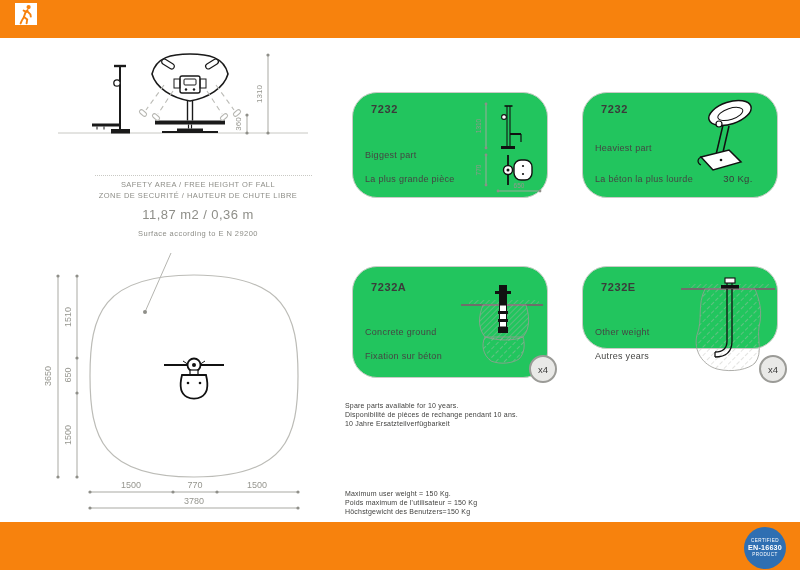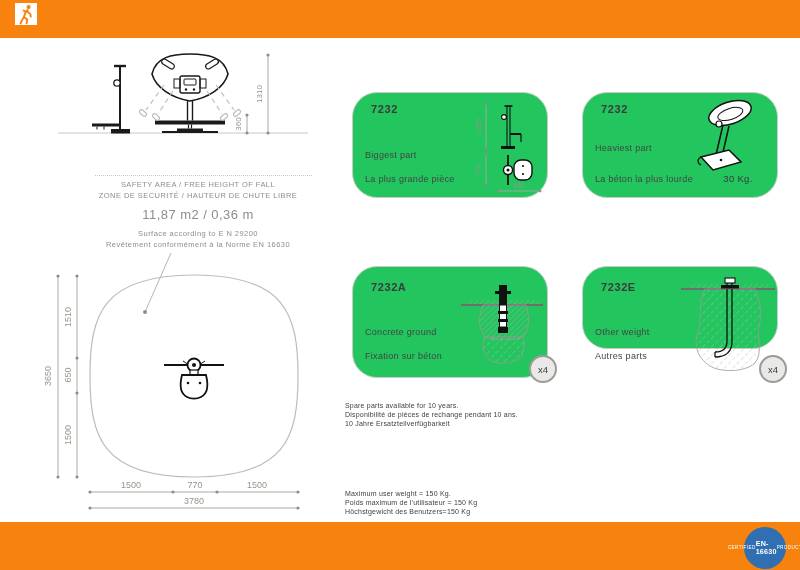--- a/index.html
+++ b/index.html
@@ -13,21 +13,21 @@
   .dim-text{fill:#96968f;font-family:"Liberation Sans",sans-serif;}
   .note{font-size:7px;line-height:9px;color:#3e3e3c;letter-spacing:.2px;}
   .gray-caption{color:#8e8e88;letter-spacing:.45px;text-align:center;width:300px;left:48px;}
   .card{background:#22c55e;border:1.5px solid #cbcbc6;border-radius:25px;width:196px;box-sizing:border-box;}
   .card-ref{font-size:11px;font-weight:bold;color:#3b3b3a;letter-spacing:.6px;}
   .card-label{font-size:9px;color:#454543;letter-spacing:.3px;}
   .qty-badge{width:28px;height:28px;border-radius:50%;background:#e9e9e7;border:2.5px solid #9b9b97;
     box-sizing:border-box;display:flex;align-items:center;justify-content:center;
     font-size:9.5px;color:#3b3b3a;}
   #cert-badge{left:744px;top:527px;width:42px;height:42px;border-radius:50%;background:#2F6FB2;
-    display:flex;flex-direction:row;align-items:center;justify-content:center;color:#fff;}
+    display:flex;flex-direction:column;align-items:center;justify-content:center;color:#fff;text-align:right;}
   #cert-badge .sm{font-size:4.6px;letter-spacing:.4px;line-height:5.5px;}
   #cert-badge .lg{font-size:7.2px;font-weight:bold;letter-spacing:.2px;line-height:8.5px;}
   .dotted-line{border-top:1px dotted #c9c9c4;}
   svg{display:block;}
 </style>
 </head>
 <body>
 
 <div id="page">
 
@@ -113,21 +113,20 @@
         <circle cx="228" cy="88" r="1.6" fill="#8f8f89"></circle>
       <text class="dim-text" transform="rotate(-90 222 49)" x="222" y="49" font-size="8" text-anchor="middle">1310</text>
     </g>
   </svg>
 
   <div class="abs dotted-line" style="left:95px;top:175px;width:217px"></div>
   <div class="abs gray-caption" style="top:180px;font-size:7.5px">SAFETY AREA / FREE HEIGHT OF FALL</div>
   <div class="abs gray-caption" style="top:191px;font-size:7.5px">ZONE DE SECURITÉ /  HAUTEUR DE CHUTE LIBRE</div>
   <div class="abs gray-caption" style="top:207px;font-size:13px">11,87 m2 / 0,36 m</div>
   <div class="abs gray-caption" style="top:229px;font-size:7.5px">Surface according to E N 29200</div>
-  <div class="abs gray-caption" style="top:240px;font-size:7.5px">Revêtement conformément à la Norme EN 16630</div>
 
   <svg class="abs" style="left:40px;top:253px" width="280" height="267" viewBox="0 0 280 267">
     <line x1="131" y1="0" x2="105" y2="59" stroke="#b5b5b0" stroke-width="1"></line>
     <circle cx="105" cy="59" r="2" fill="#8f8f89"></circle>
     <path d="M50,123 C50,62 62,22 154,22 C246,22 258,62 258,123 C258,184 246,224 154,224 C62,224 50,184 50,123 Z" stroke="#bcbcb7" stroke-width="1.2" fill="none"></path>
 
     <g>
       <line x1="18" y1="23" x2="18" y2="224" stroke="#a9a9a3" stroke-width="1"></line>
       <circle cx="18" cy="23" r="1.6" fill="#8f8f89"></circle>
         <circle cx="18" cy="224" r="1.6" fill="#8f8f89"></circle>
@@ -254,21 +253,21 @@
         <rect x="43" y="36" width="10" height="3" fill="#111"></rect>
         <rect x="43" y="44" width="10" height="6" fill="#111"></rect>
       </g>
     </svg>
     <div class="abs qty-badge" style="left:176px;top:88px">x4</div>
   </div>
 
   <div class="abs card" style="left:582px;top:266px;height:83px">
     <div class="abs card-ref" style="left:18px;top:14px">7232E</div>
     <div class="abs card-label" style="left:12px;top:60px">Other weight</div>
-    <div class="abs card-label" style="left:12px;top:84px">Autres parts</div>
+    <div class="abs card-label" style="left:12px;top:84px">Autres years</div>
     <svg class="abs" style="left:96px;top:10px" width="98" height="96" viewBox="0 0 98 96">
       <rect x="10" y="7" width="80" height="5" fill="url(#hatchDense)"></rect>
       <line x1="2" y1="12" x2="96" y2="12" stroke="#6e6e6a" stroke-width="1.8"></line>
       <path d="M26,12 C18,28 24,42 18,58 C14,74 24,88 38,92 C54,96 70,92 76,86 C84,76 78,62 80,50 C84,34 80,22 76,12 Z" fill="url(#hatchSparse)" stroke="#9a9a95" stroke-width="0.8"></path>
       <g stroke="#111" fill="none">
         <rect x="46" y="1" width="10" height="5" stroke-width="1.1" fill="#fff"></rect>
         <rect x="42" y="8" width="18" height="3.5" fill="#111" stroke="none"></rect>
         <line x1="48" y1="6" x2="48" y2="8" stroke-width="1.2"></line>
         <line x1="53" y1="6" x2="53" y2="8" stroke-width="1.2"></line>
         <path d="M48,12 L48,64 C48,72 44,75 36,75" stroke-width="1.3"></path>

